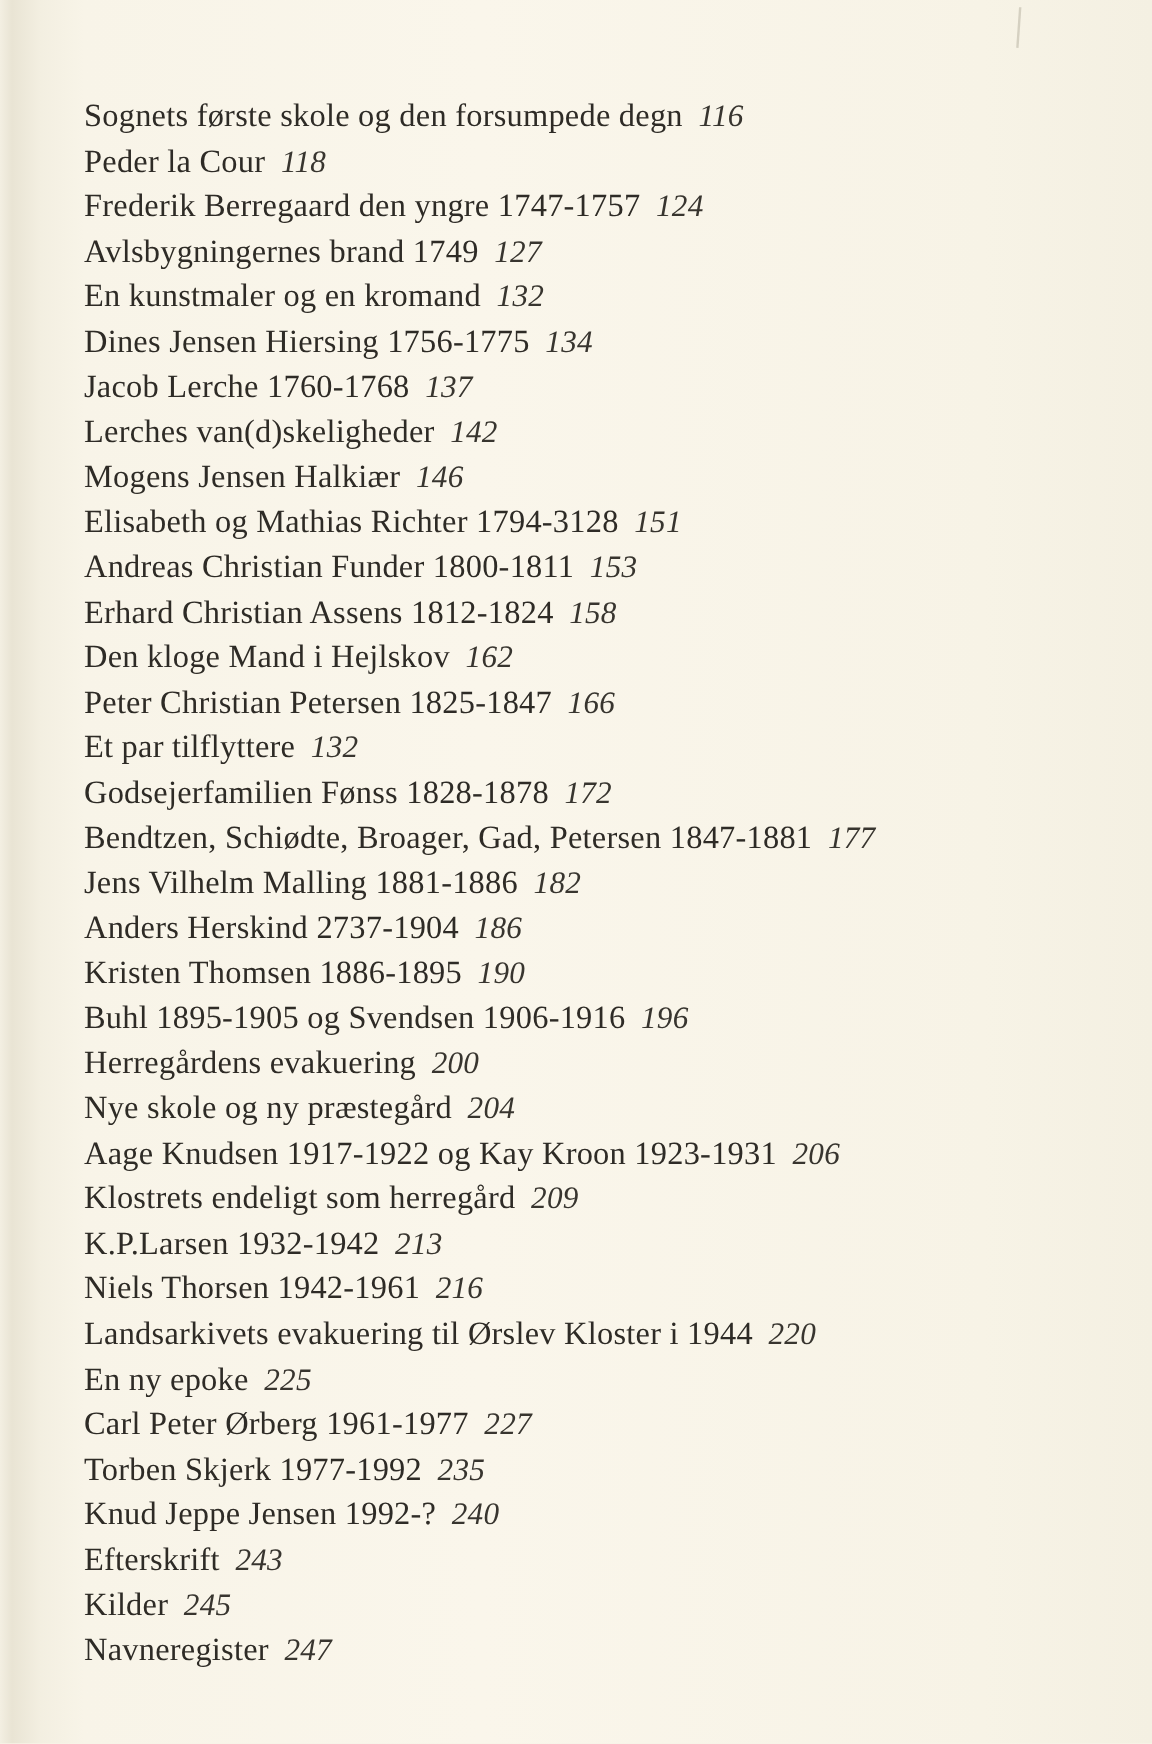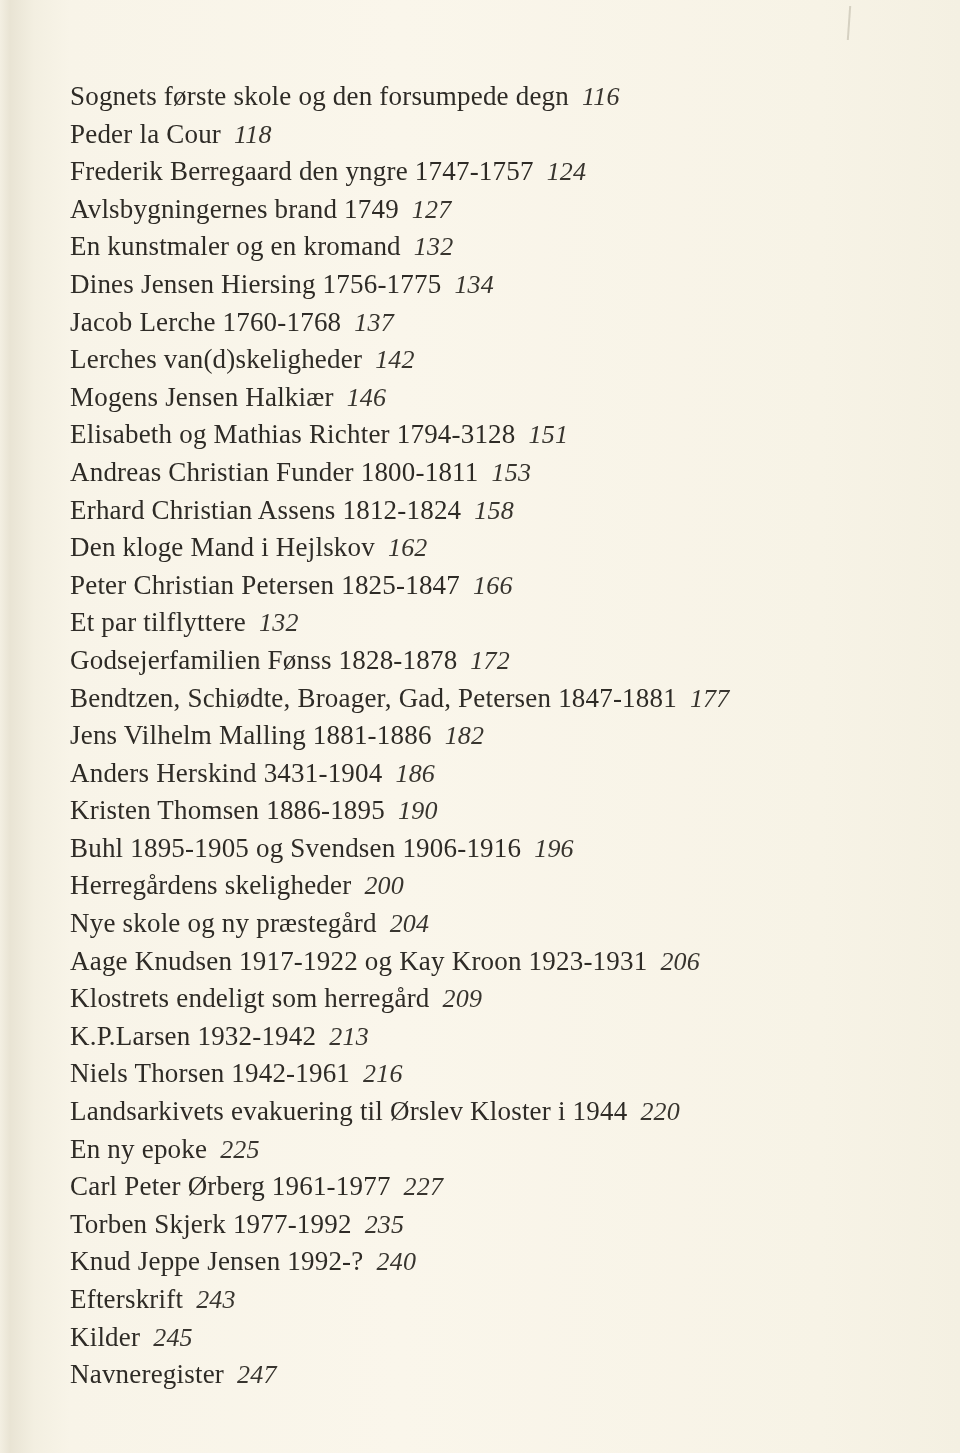--- a/index.html
+++ b/index.html
@@ -82,24 +82,24 @@
       <div class="toc-row"><span class="toc-title">Mogens Jensen Halkiær</span><span class="toc-page">146</span></div>
       <div class="toc-row"><span class="toc-title">Elisabeth og Mathias Richter 1794-3128</span><span class="toc-page">151</span></div>
       <div class="toc-row"><span class="toc-title">Andreas Christian Funder 1800-1811</span><span class="toc-page">153</span></div>
       <div class="toc-row"><span class="toc-title">Erhard Christian Assens 1812-1824</span><span class="toc-page">158</span></div>
       <div class="toc-row"><span class="toc-title">Den kloge Mand i Hejlskov</span><span class="toc-page">162</span></div>
       <div class="toc-row"><span class="toc-title">Peter Christian Petersen 1825-1847</span><span class="toc-page">166</span></div>
       <div class="toc-row"><span class="toc-title">Et par tilflyttere</span><span class="toc-page">132</span></div>
       <div class="toc-row"><span class="toc-title">Godsejerfamilien Fønss 1828-1878</span><span class="toc-page">172</span></div>
       <div class="toc-row"><span class="toc-title">Bendtzen, Schiødte, Broager, Gad, Petersen 1847-1881</span><span class="toc-page">177</span></div>
       <div class="toc-row"><span class="toc-title">Jens Vilhelm Malling 1881-1886</span><span class="toc-page">182</span></div>
-      <div class="toc-row"><span class="toc-title">Anders Herskind 3431-1904</span><span class="toc-page">186</span></div>
+      <div class="toc-row"><span class="toc-title">Anders Herskind 2737-1904</span><span class="toc-page">186</span></div>
       <div class="toc-row"><span class="toc-title">Kristen Thomsen 1886-1895</span><span class="toc-page">190</span></div>
       <div class="toc-row"><span class="toc-title">Buhl 1895-1905 og Svendsen 1906-1916</span><span class="toc-page">196</span></div>
-      <div class="toc-row"><span class="toc-title">Herregårdens skeligheder</span><span class="toc-page">200</span></div>
+      <div class="toc-row"><span class="toc-title">Herregårdens evakuering</span><span class="toc-page">200</span></div>
       <div class="toc-row"><span class="toc-title">Nye skole og ny præstegård</span><span class="toc-page">204</span></div>
       <div class="toc-row"><span class="toc-title">Aage Knudsen 1917-1922 og Kay Kroon 1923-1931</span><span class="toc-page">206</span></div>
       <div class="toc-row"><span class="toc-title">Klostrets endeligt som herregård</span><span class="toc-page">209</span></div>
       <div class="toc-row"><span class="toc-title">K.P.Larsen 1932-1942</span><span class="toc-page">213</span></div>
       <div class="toc-row"><span class="toc-title">Niels Thorsen 1942-1961</span><span class="toc-page">216</span></div>
       <div class="toc-row"><span class="toc-title">Landsarkivets evakuering til Ørslev Kloster i 1944</span><span class="toc-page">220</span></div>
       <div class="toc-row"><span class="toc-title">En ny epoke</span><span class="toc-page">225</span></div>
       <div class="toc-row"><span class="toc-title">Carl Peter Ørberg 1961-1977</span><span class="toc-page">227</span></div>
       <div class="toc-row"><span class="toc-title">Torben Skjerk 1977-1992</span><span class="toc-page">235</span></div>
       <div class="toc-row"><span class="toc-title">Knud Jeppe Jensen 1992-?</span><span class="toc-page">240</span></div>

